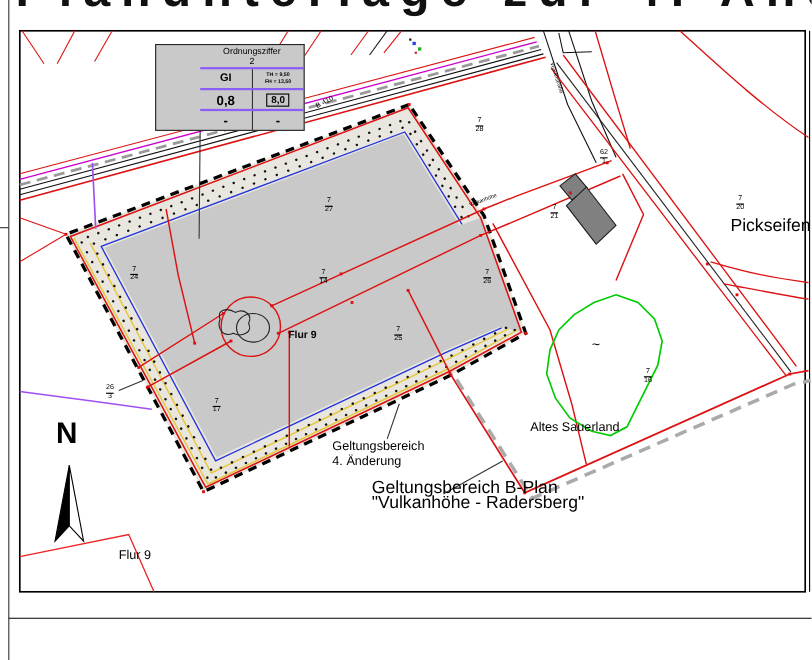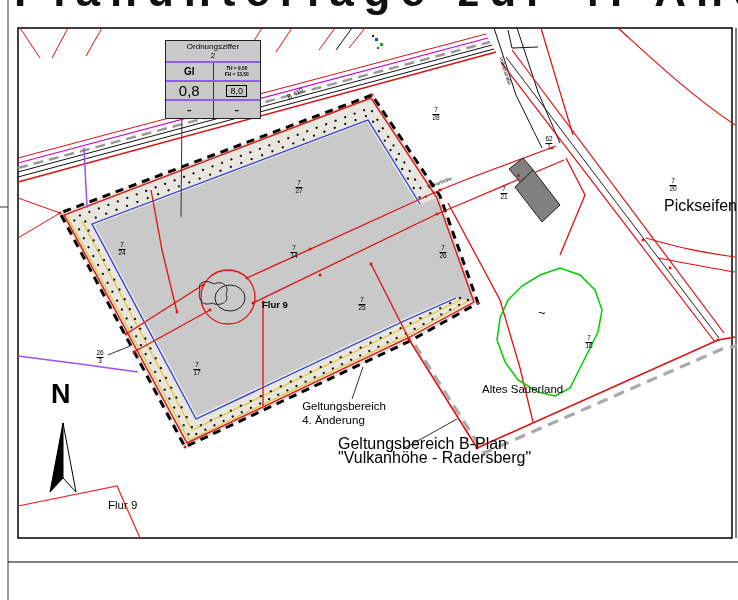--- a/index.html
+++ b/index.html
@@ -8,32 +8,32 @@
   #clip-head{position:absolute;left:0;top:0;width:738px;height:15px;overflow:hidden;}
   #clip-head span{position:absolute;left:14px;top:-34px;font-size:44px;font-weight:bold;
          letter-spacing:10px;white-space:nowrap;color:#111;}
   svg{position:absolute;left:0;top:0;}
   .lbl{position:absolute;white-space:nowrap;}
   .frac{position:absolute;transform:translateX(-50%);text-align:center;
         font-size:6.5px;line-height:6.5px;}
   .frac .den{display:block;border-top:1px solid #000;padding-top:0.5px;}
   .rot{transform-origin:left top;}
   
-  #legend{position:absolute;left:165px;top:40px;width:94px;background:#c9c9c9;
-          border:1.6px solid #222;font-size:8px;text-align:center;}
+  #legend{position:absolute;left:141px;top:40px;width:94px;background:#c9c9c9;
+          border:1.6px solid #222;font-size:8px;text-align:center;padding-left:40px;}
   #legend .row{display:flex;border-top:2px solid #8b5cf6;}
   #legend .row:first-child{border-top:none;display:block;}
   #legend .c{flex:1;border-left:1px solid #333;display:flex;flex-direction:column;
              align-items:center;justify-content:center;min-height:17px;}
   #legend .c:first-child{border-left:none;}
   #legend .title{padding:1px 0;line-height:9px;}
   #legend .gi{font-weight:bold;font-size:10px;}
   #legend .thfh{font-size:4.8px;line-height:5.2px;font-weight:bold;text-align:left;}
-  #legend .big{font-size:15px;font-weight:normal;}
-  #legend .boxed{border:1.2px solid #000;padding:0 3px;font-size:9px;font-weight:normal;}
+  #legend .big{font-size:12px;font-weight:bold;}
+  #legend .boxed{border:1.2px solid #000;padding:0 3px;font-size:9px;font-weight:bold;}
   .footer-text{position:absolute;top:543px;font-size:12.5px;}
 </style>
 </head>
 <body>
 
 <div id="stage">
 
   <div id="clip-head">
     <span>Planunterlage zur 4. Änderung</span>
   </div>

